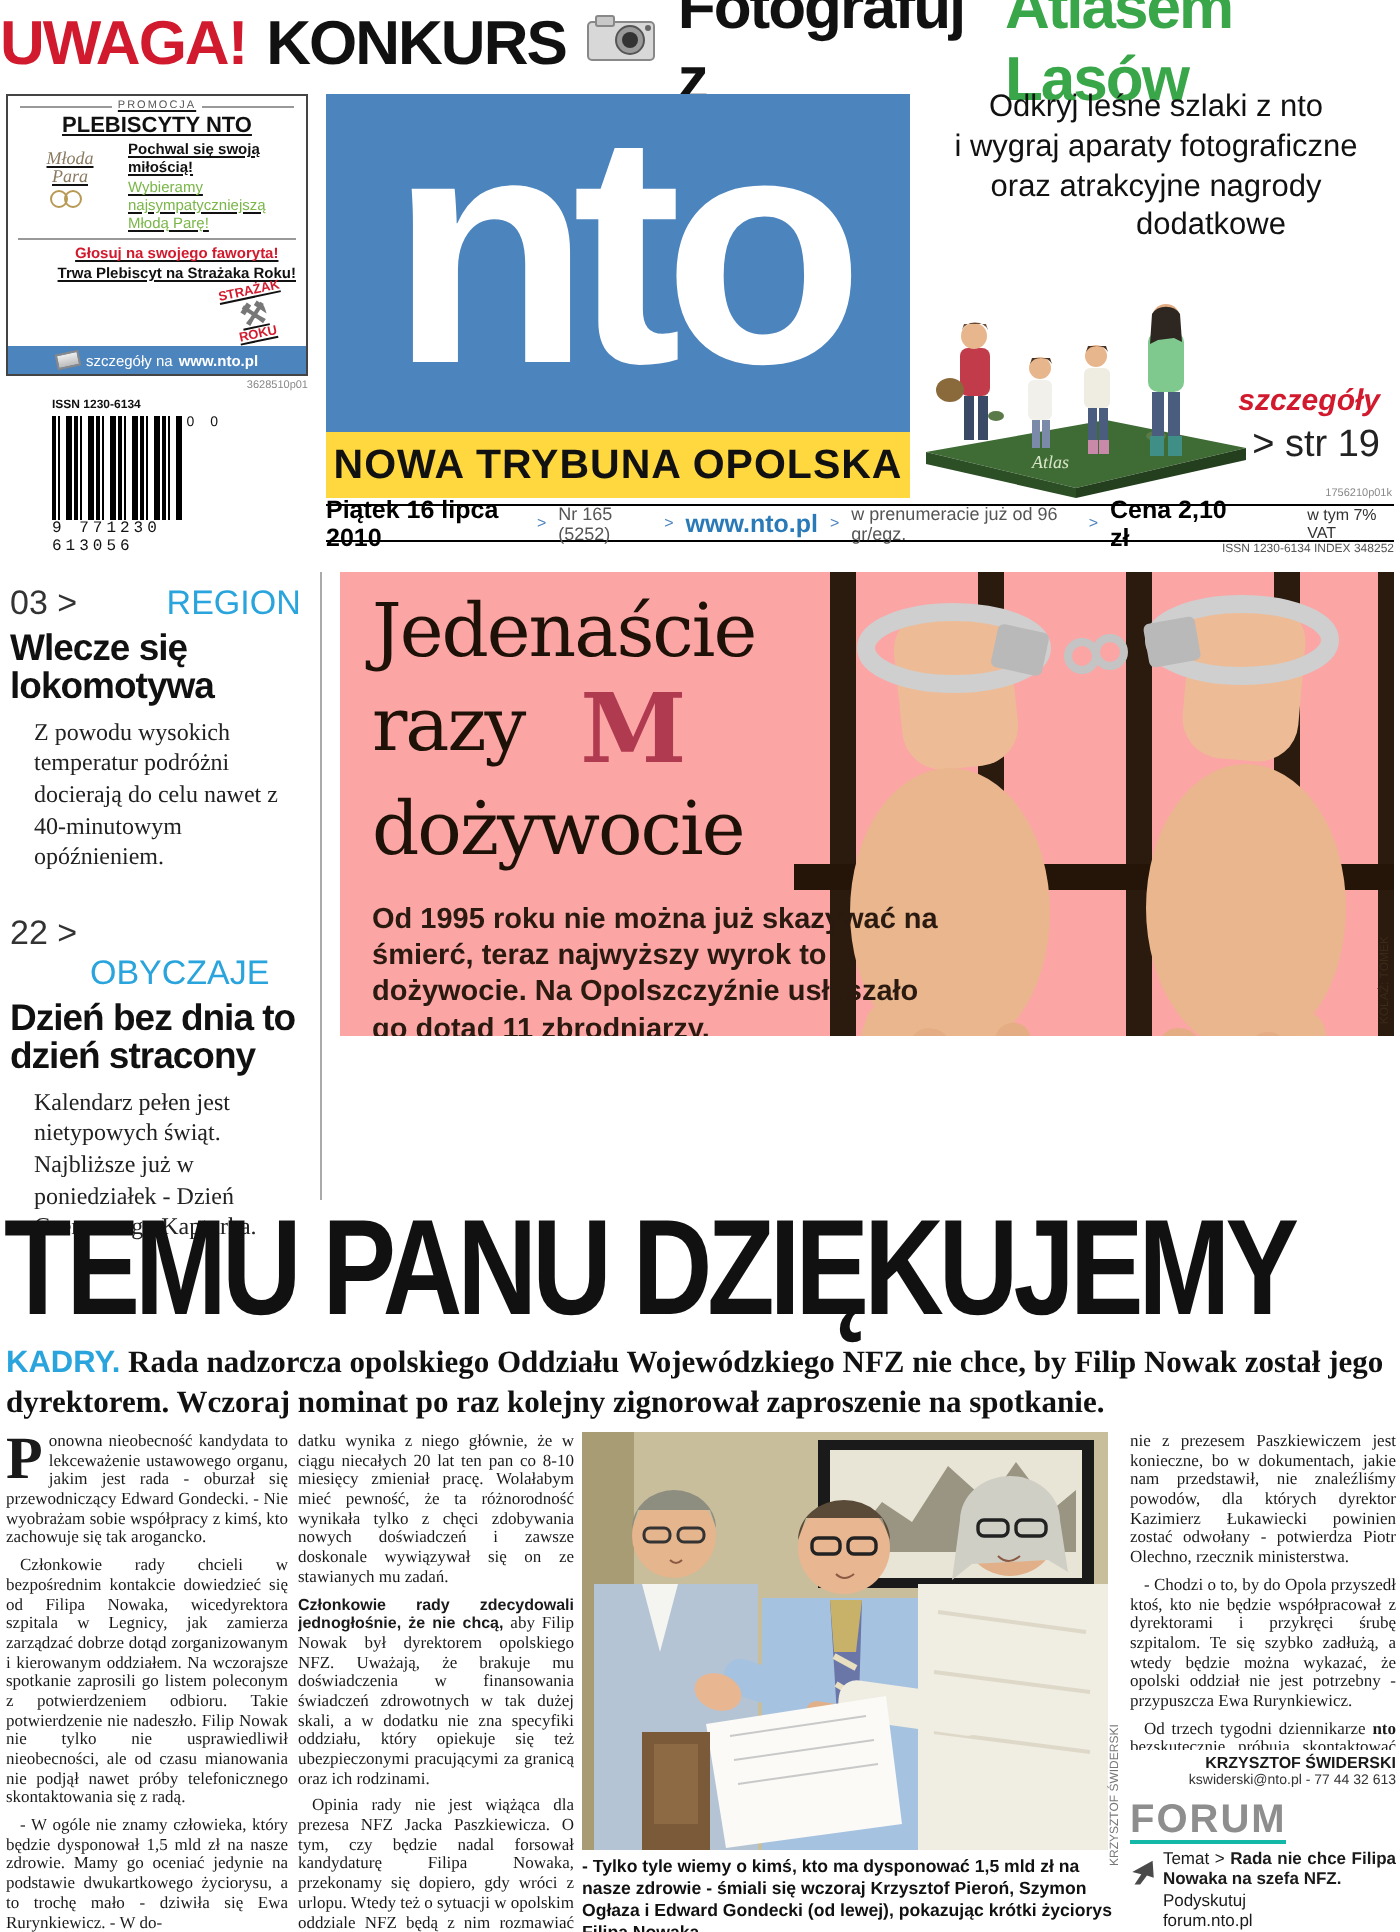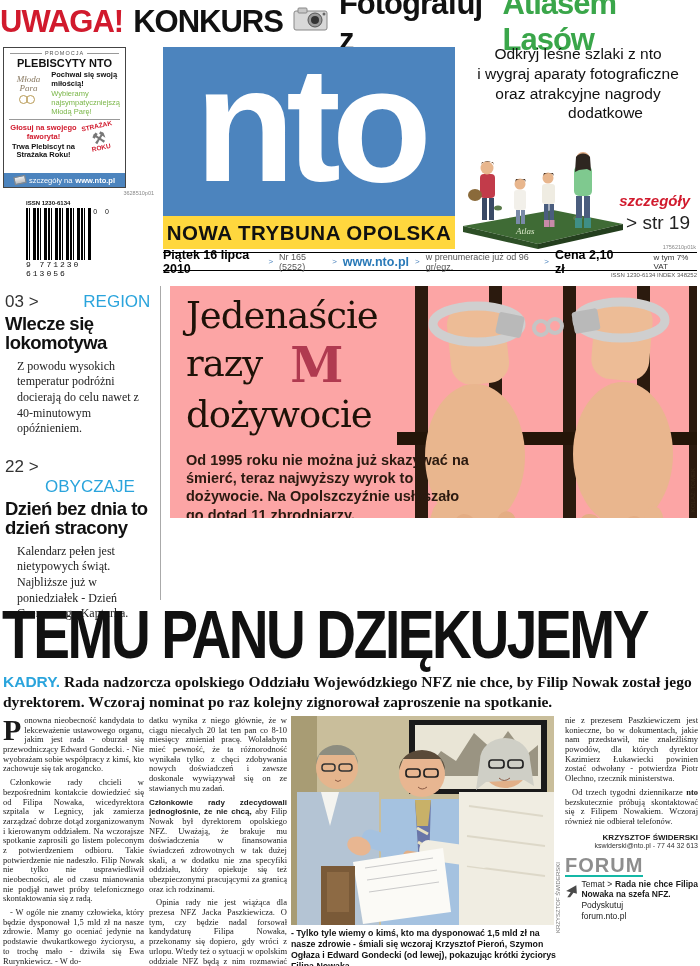--- a/index.html
+++ b/index.html
@@ -6,36 +6,36 @@
   html,body { width:700px; height:966px; background:#fff; overflow:hidden;
               font-family:"Liberation Sans", sans-serif; color:#111; }
 
   
   .top-banner { position:absolute; left:0; top:0; width:700px; height:44px;
     display:flex; align-items:center; justify-content:center; gap:10px;
     font-weight:bold; font-size:31px; letter-spacing:-1px; }
   .red { color:#d11a2d; } .green { color:#3aa64a; }
 
   
-  .promo { position:absolute; left:3px; top:47px; width:123px; height:141px;
-    border:1px solid #444; background:#fff; font-size:7px; }
+  .promo { position:absolute; left:3px; top:47px; width:151px; height:141px;
+    border:1px solid #444; background:#fff; font-size:7px;text-decoration:underline; }
   .promo-kicker { display:flex; align-items:center; gap:3px; margin:2px 6px 1px;
     font-size:5.5px; color:#555; letter-spacing:1px; }
   .promo-kicker:before,.promo-kicker:after { content:""; flex:1; border-top:1px solid #999; }
   .promo-title { text-align:center; font-weight:bold; font-size:11px; margin:1px 0 2px; }
   .promo-row { display:flex; padding:0 5px; gap:3px; }
   .mp-logo { width:52px; color:#8a7a62; font-family:"Liberation Serif",serif;
     font-style:italic; font-size:9px; text-align:center; line-height:1; padding-top:4px; }
   .rings { width:20px; height:9px; margin:2px auto 0; position:relative; }
   .rings i { position:absolute; width:9px; height:9px; border:1.5px solid #b89a55; border-radius:50%; display:block; }
   .rings i:last-child { left:7px; }
   .promo-t1 { font-weight:bold; font-size:7.5px; line-height:1.15; }
   .promo-t2 { color:#7ab648; font-size:7.5px; line-height:1.15; margin-top:2px; }
   .promo-hr { border-top:1px solid #999; margin:3px 5px; }
-  .promo-row2 { display:flex; padding:0 5px; gap:2px; align-items:center; }
+  .promo-row2 { display:flex; padding:0 5px; gap:2px; align-items:flex-end;flex-direction:column; }
   .promo-t3 { color:#d11a2d; font-weight:bold; font-size:7.5px; line-height:1.15; text-align:center; }
   .promo-t4 { font-weight:bold; font-size:7.5px; line-height:1.15; text-align:center; margin-top:1px; }
   .badge { width:40px; height:38px; text-align:center; color:#d11a2d; font-weight:bold;
     font-size:6.5px; line-height:1; transform:rotate(-12deg); }
   .badge .axes { font-size:15px; color:#777; line-height:1; }
   .promo-foot { position:absolute; left:0; right:0; bottom:0; height:14px; background:#4c84be;
     color:#fff; display:flex; align-items:center; justify-content:center; gap:3px; font-size:7.5px; }
   .np-icon { width:12px; height:8px; background:linear-gradient(#eee,#bbb); border:1px solid #888; transform:rotate(-12deg); }
   .promo-code { position:absolute; left:3px; top:190px; width:151px; text-align:right;
     font-size:5.5px; color:#888; }
@@ -393,20 +393,21 @@
     <rect x="30" y="150" width="34" height="59" fill="#7a5a38"></rect>
     <rect x="36" y="156" width="22" height="40" fill="#8d6a44"></rect>
   </svg>
 </div>
 <div class="caption">- Tylko tyle wiemy o kimś, kto ma dysponować 1,5 mld zł na nasze zdrowie - śmiali się wczoraj Krzysztof Pieroń, Szymon Ogłaza i Edward Gondecki (od lewej), pokazując krótki życiorys Filipa Nowaka.</div>
 <div class="vtext photo-credit">KRZYSZTOF ŚWIDERSKI</div>
 
 <div class="col c4">
   <div class="c4text">
     <p class="first">nie z prezesem Paszkiewiczem jest konieczne, bo w dokumentach, jakie nam przedstawił, nie znaleźliśmy powodów, dla których dyrektor Kazimierz Łukawiecki powinien zostać odwołany - potwierdza Piotr Olechno, rzecznik ministerstwa.</p>
+    <p>- Chodzi o to, by do Opola przyszedł ktoś, kto nie będzie współpracował z dyrektorami i przykręci śrubę szpitalom. Te się szybko zadłużą, a wtedy będzie można wykazać, że opolski oddział nie jest potrzebny - przypuszcza Ewa Rurynkiewicz.</p>
     <p><span>Od trzech tygodni dziennikarze </span><b>nto</b><span> bezskutecznie próbują skontaktować się z Filipem Nowakiem. Wczoraj również nie odbierał telefonów.</span></p>
   </div>
   <div class="author">KRZYSZTOF ŚWIDERSKI</div>
   <div class="contact">kswiderski@nto.pl - 77 44 32 613</div>
   <div class="forum">
     <div class="forum-title">FORUM</div>
     <div class="forum-row">
       <svg width="22" height="24" viewBox="0 0 22 24">
           <polygon points="20,2 2,12 10,14 4,23 9,23 15,15 21,17" fill="#4a4a4a"></polygon>
         </svg>

